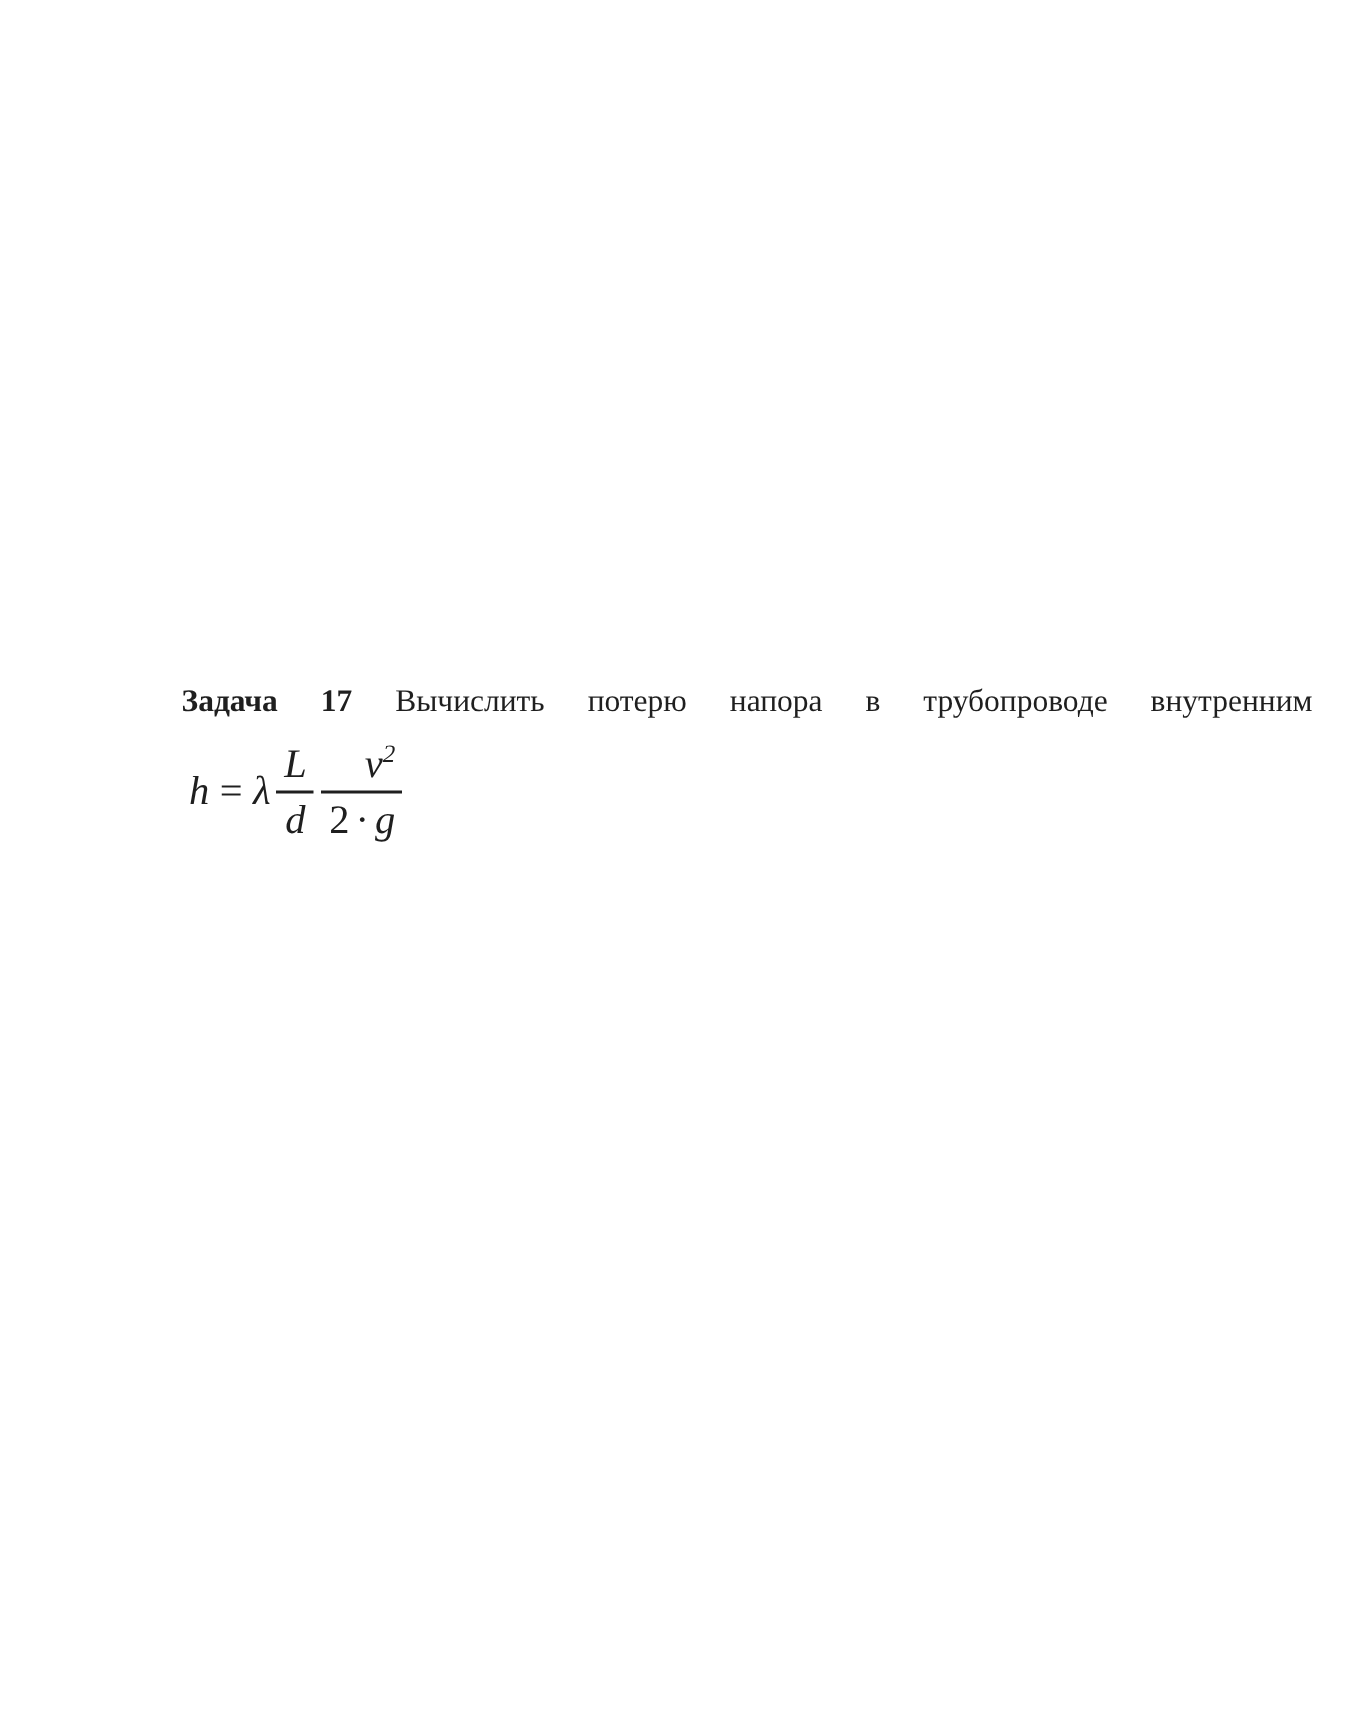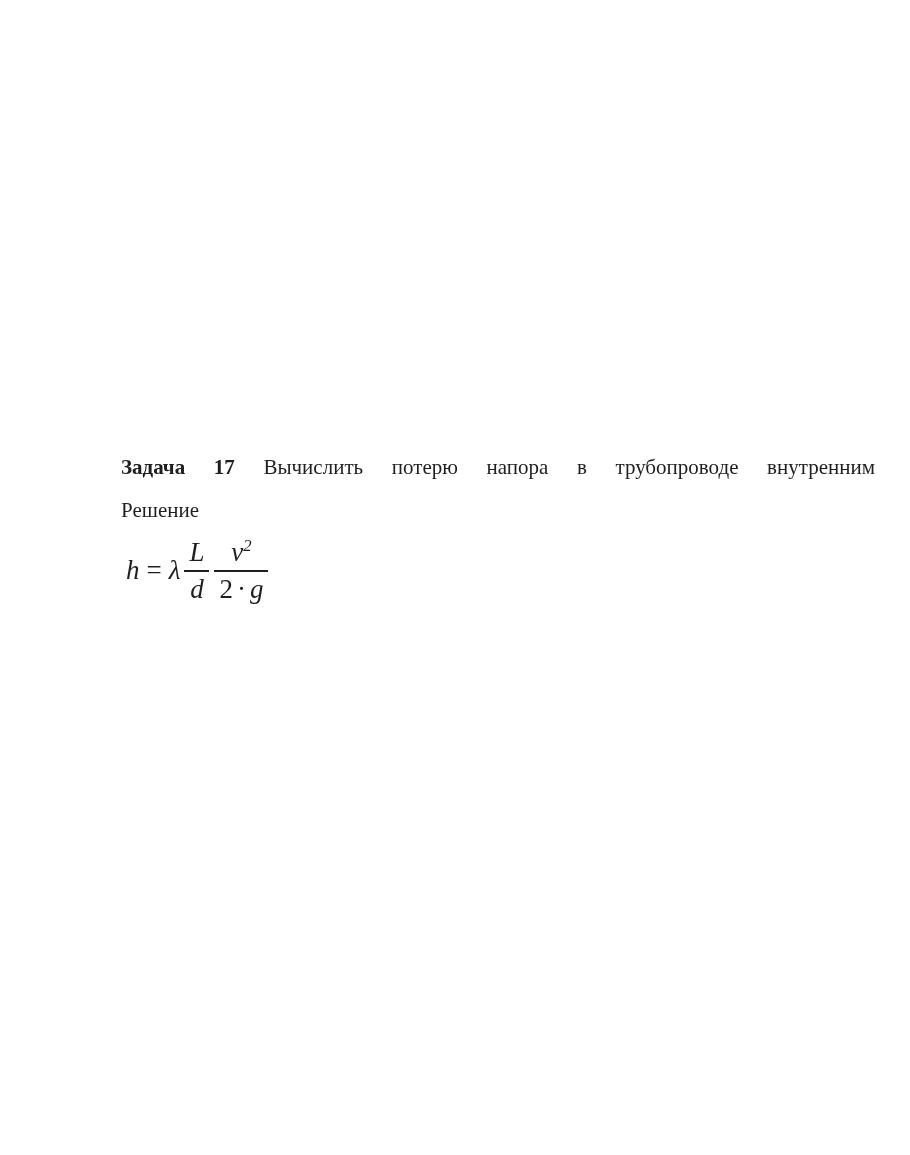--- a/index.html
+++ b/index.html
@@ -64,21 +64,21 @@
   }
 
   .formula .lambda { margin-right: 4px; }
 
   .frac {
     display: inline-block;
     text-align: center;
     vertical-align: middle;
   }
 
-  .frac + .frac { margin-left: 5px; }
+  .frac + .frac { margin-left: 5px; text-align: right; }
 
   .frac .num {
     display: block;
     padding: 0 5px 2px 5px;
     line-height: 32px;
     border-bottom: 2px solid var(--ink, #1f1f1f);
   }
 
   .frac .den {
     display: block;
@@ -103,21 +103,20 @@
 </head>
 <body>
 
 <div class="page">
   <div class="content">
 
     <div class="line justify indent"><span class="bold">Задача 17</span> <span>Вычислить потерю напора в трубопроводе внутренним</span></div>
 
 
 
-    <div class="line indent">Решение</div>
 
 
     <div class="formula">
       <span class="tok lhs">h</span>
       <span class="tok eq">=</span>
       <span class="tok lambda">λ</span>
 
       <span class="frac">
         <span class="num">L</span>
         <span class="den">d</span>

